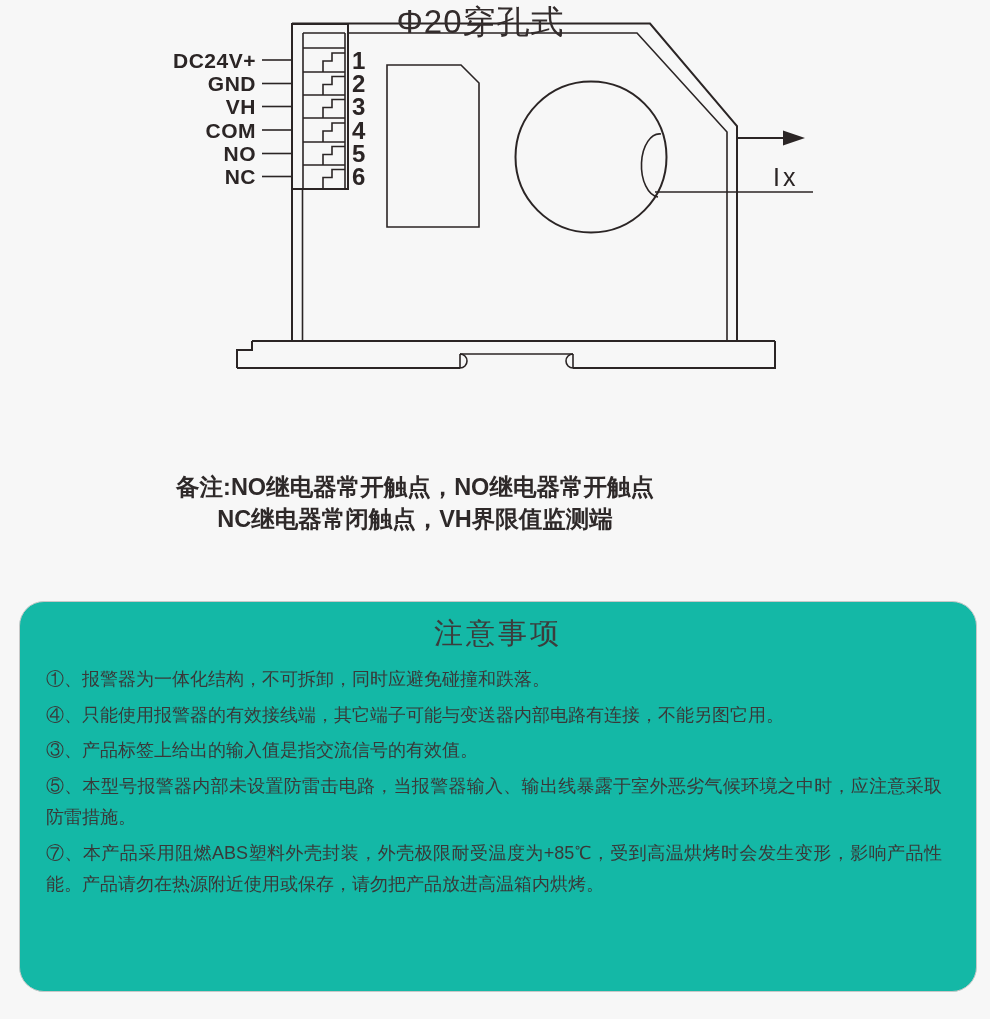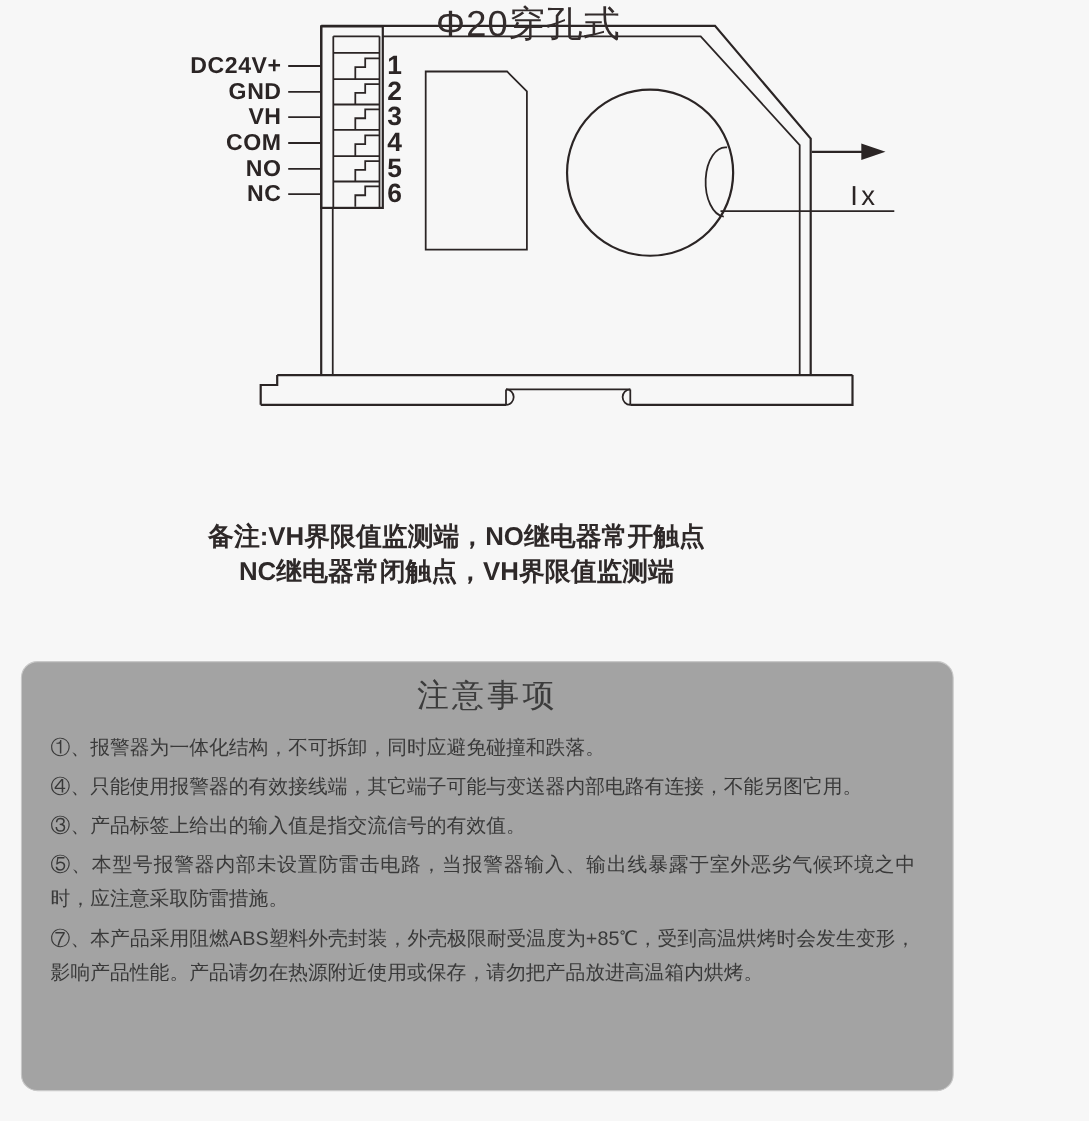--- a/index.html
+++ b/index.html
@@ -21,22 +21,22 @@
     position:absolute;left:0;top:394;width:929px;box-sizing:border-box;
     padding-left:32px;text-align:center;
     font-size:33px;font-weight:500;letter-spacing:1px;color:#332c2c;line-height:44px;
   }
   .remark{
     position:absolute;left:0;top:471px;width:990px;box-sizing:border-box;
     padding-right:160px;text-align:center;
     font-size:23.5px;font-weight:bold;color:#2e2929;line-height:32px;
   }
   .notice-box{
-    position:absolute;left:19px;top:601px;width:848px;height:391px;box-sizing:border-box;
-    background:#a3a3a3;border:1px solid #c8c8c8;border-radius:15px;
+    position:absolute;left:19px;top:601px;width:958px;height:391px;box-sizing:border-box;
+    background:#14b8a6;border:1px solid #c8c8c8;border-radius:25px;
   }
   .notice-box h2{
     margin:13px 0 0;text-align:center;
     font-size:29px;font-weight:400;letter-spacing:3px;color:#3c3c3c;line-height:36px;
   }
   .items{
     margin:13px 34px 0 26px;
     font-size:18px;line-height:31.5px;color:#393939;text-align:justify;
   }
   .items p{margin:0 0 4px;}
@@ -123,21 +123,21 @@
       <path class="ln" d="M 252 341 V 350 H 237 V 368"></path>
       <path class="ln-thin" d="M 460 354 V 368 M 460 354 A 7 7 0 0 1 460 368"></path>
       <path class="ln-thin" d="M 573 354 V 368 M 573 354 A 7 7 0 0 0 573 368"></path>
       <path class="ln-thin" d="M 460 354 H 573"></path>
     </g>
   </svg>
 
   <div class="caption">Φ20穿孔式</div>
 
   <div class="remark">
-    <div>备注:VH界限值监测端，NO继电器常开触点</div>
+    <div>备注:NO继电器常开触点，NO继电器常开触点</div>
     <div>NC继电器常闭触点，VH界限值监测端</div>
   </div>
 
   <div class="notice-box">
     <h2>注意事项</h2>
     <div class="items">
       <p><span>①、</span><span>报警器为一体化结构，不可拆卸，同时应避免碰撞和跌落。</span></p>
       <p><span>④、</span><span>只能使用报警器的有效接线端，其它端子可能与变送器内部电路有连接，不能另图它用。</span></p>
       <p><span>③、</span><span>产品标签上给出的输入值是指交流信号的有效值。</span></p>
       <p><span>⑤、</span><span>本型号报警器内部未设置防雷击电路，当报警器输入、输出线暴露于室外恶劣气候环境之中时，应注意采取防雷措施。</span></p>

